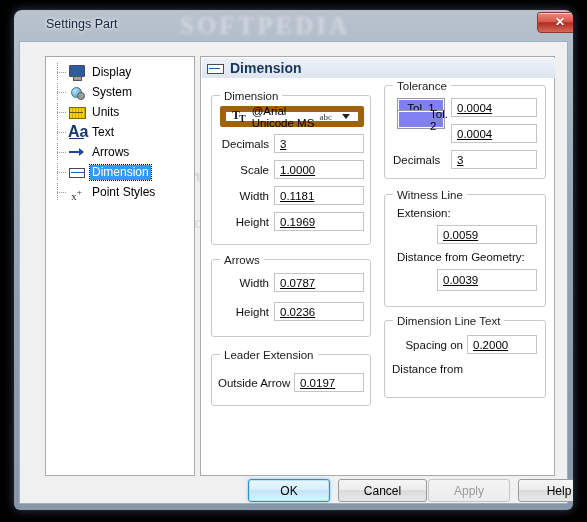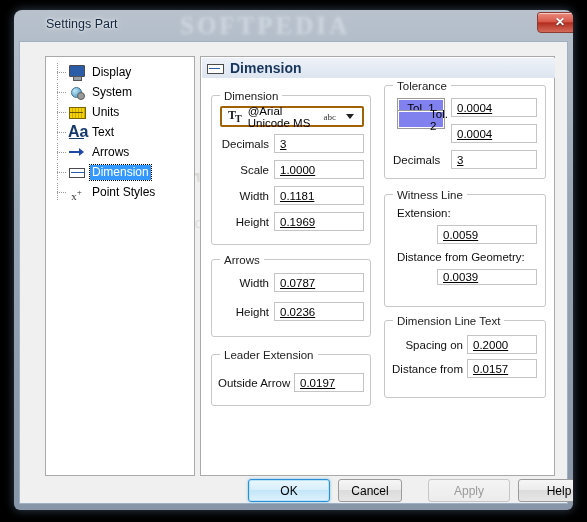--- a/index.html
+++ b/index.html
@@ -276,21 +276,21 @@
     padding: 0 0 0 5px;
     display: flex; align-items: center;
     cursor: text;
     text-decoration: underline;
   }
 
   
   #font-combo {
     position: absolute;
     background: #fff;
-    border: 2px solid #a16207;
+    border: 6px solid #a16207;
     border-radius: 2px;
     display: flex; align-items: center;
     cursor: pointer;
   }
   #font-icon {
     font-family: "Liberation Serif", serif;
     font-size: 12px; font-weight: bold;
     color: #1a1a1a;
     margin: 0 7px 0 6px;
     letter-spacing: -1px;
@@ -496,45 +496,42 @@
 
       <div class="group" style="left:183px; top:137px; width:162px; height:113px;">
         <span class="group-title">Witness Line</span>
 
         <span class="fld-label" style="left:12px; top:12px;">Extension:</span>
         <div class="txtbox" style="left:52px; top:30px; width:100px; height:19px;">
           <span>0.0059</span>
         </div>
 
         <span class="fld-label" style="left:12px; top:56px;">Distance from Geometry:</span>
-        <div class="txtbox" style="left:52px; top:74px; width:100px; height:16px;">
+        <div class="txtbox" style="left:52px; top:74px; width:100px; height:22px;">
           <span>0.0039</span>
         </div>
       </div>
 
       <div class="group" style="left:183px; top:263px; width:162px; height:78px;">
         <span class="group-title">Dimension Line Text</span>
 
         <span class="fld-label right" style="left:0px; top:18px; width:78px;">Spacing on</span>
         <div class="txtbox" style="left:82px; top:14px; width:70px; height:19px;">
           <span>0.2000</span>
         </div>
 
         <span class="fld-label right" style="left:0px; top:42px; width:78px;">Distance from</span>
-        <div class="txtbox" style="left:82px; top:38px; width:70px; height:19px;">
-          <span>0.0157</span>
-        </div>
       </div>
 
     </div>
 
     <div class="btn default" style="left:228px; top:437px; width:82px;">
       <span>OK</span>
     </div>
-    <div class="btn" style="left:318px; top:437px; width:64px;">
+    <div class="btn" style="left:318px; top:437px; width:89px;">
       <span>Cancel</span>
     </div>
     <div class="btn disabled" style="left:408px; top:437px; width:82px;">
       <span>Apply</span>
     </div>
     <div class="btn" style="left:498px; top:437px; width:82px;">
       <span>Help</span>
     </div>
 
   </div>

